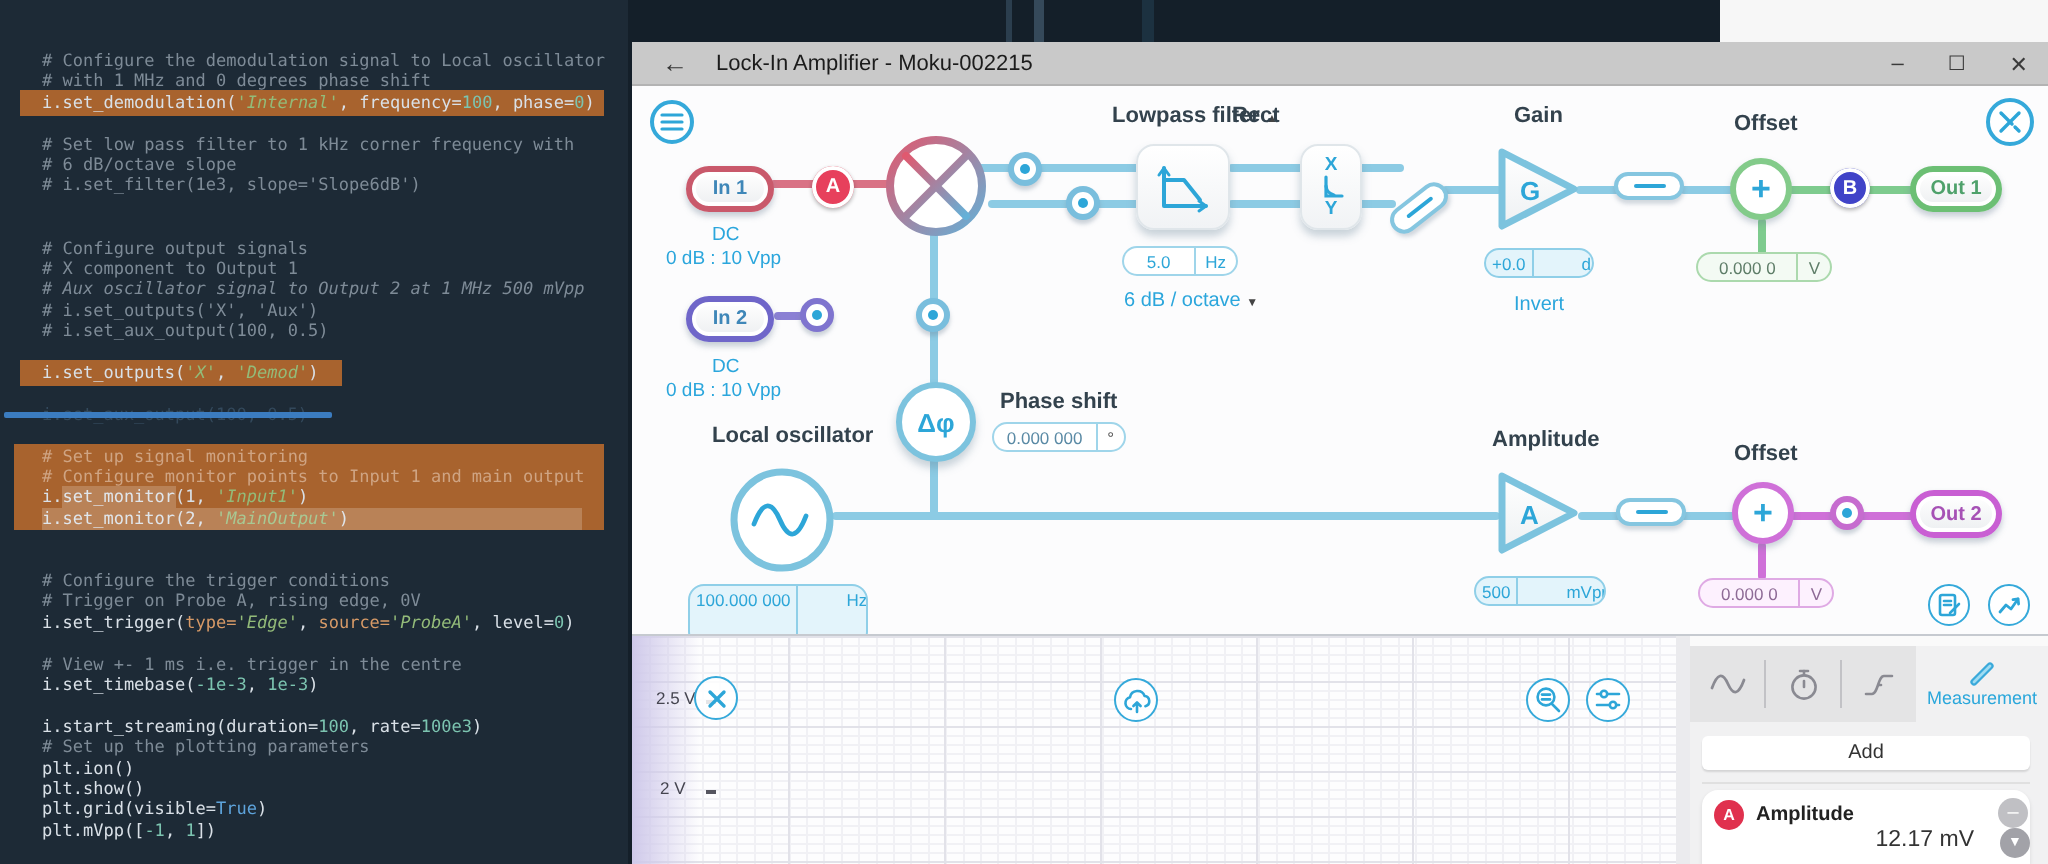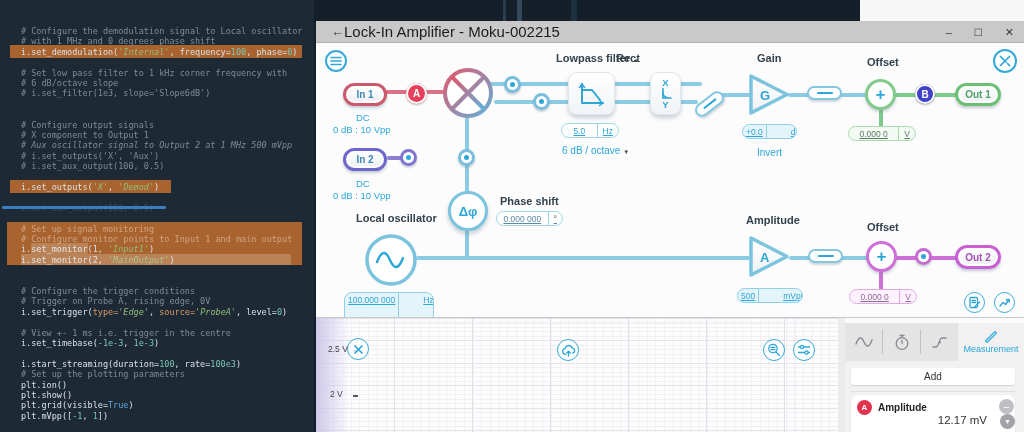--- a/index.html
+++ b/index.html
@@ -23,21 +23,21 @@
   .sel{position:absolute;background:rgba(255,255,255,0.20);z-index:3;height:11px;}
   .strike{position:absolute;background:#3b7cc0;height:3px;z-index:4;border-radius:1px;}
 
   
   .topstrip{position:absolute;left:314px;top:0;width:710px;height:21px;background:#141f29;}
   .streak{position:absolute;top:0;height:21px;}
   .topwhite{position:absolute;left:860px;top:0;width:164px;height:21px;background:#f7f7f7;}
   .titlebar{position:absolute;left:316px;top:21px;width:708px;height:22px;background:#c9c9c9;
             border-bottom:1px solid #b3b3b3;display:flex;align-items:center;color:#1c1c1c;}
   .tb-back{margin-left:15px;font-size:13px;color:#333;}
-  .tb-title{margin-left:0;font-size:15px;}
+  .tb-title{margin-left:14px;font-size:11px;}
   .tb-btns{position:absolute;right:10px;top:0;height:22px;display:flex;align-items:center;gap:22px;
            color:#3a3a3a;font-size:11px;}
 
   
   .canvas{position:absolute;left:316px;top:43px;width:708px;height:274px;background:#fcfcfd;}
   .hline{position:absolute;height:3.5px;background:#8ccbe4;border-radius:2px;}
   .vline{position:absolute;width:3.5px;background:#8ccbe4;border-radius:2px;}
   .dlabel{position:absolute;font-size:11px;font-weight:bold;color:#33424d;white-space:nowrap;}
   .bluetxt{position:absolute;font-size:9.5px;font-weight:normal;color:#2ba6dc;white-space:nowrap;}
 
@@ -52,21 +52,21 @@
          font-size:10px;font-weight:bold;box-shadow:inset 0 0 0 2px #fff,0 1px 2px rgba(0,0,0,.3);}
   .blk{position:absolute;background:linear-gradient(#ffffff,#f1f3f5);border:1px solid #e0e6ea;border-radius:9px;
        box-shadow:0 3px 4px rgba(100,130,150,.35);display:flex;align-items:center;justify-content:center;}
   .sw{position:absolute;height:14px;border-radius:7px;background:#fff;border:2.5px solid #85c6e0;
       box-shadow:0 2px 2px rgba(110,130,150,.3);display:flex;align-items:center;justify-content:center;}
   .sw::after{content:"";width:16px;height:2.5px;background:#2da6d8;border-radius:2px;}
   .pluscirc{position:absolute;width:31px;height:31px;border-radius:50%;background:#fff;
       display:flex;align-items:center;justify-content:center;box-shadow:0 2px 3px rgba(110,130,150,.35);
       color:#2da6d8;font-size:17px;font-weight:bold;line-height:1;}
   .vpill{position:absolute;display:flex;align-items:stretch;border:1.5px solid #9fd5ea;border-radius:8px;
-         background:#fff;font-size:8.5px;color:#2da6d8;overflow:hidden;white-space:nowrap;text-decoration:underline;}
+         background:#fff;font-size:8.5px;color:#2da6d8;overflow:hidden;white-space:nowrap;}
   .vpill .v{flex:1;text-align:center;padding:2px 3px 0 3px;}
   .vpill .u{border-left:1.5px solid inherit;padding:2px 5px 0 5px;text-align:center;border-left:1.5px solid #9fd5ea;}
   .vp-cyan{background:#e3f4fb;border-color:#8fcfe8;}
   .vp-cyan .u{border-left-color:#8fcfe8;padding-left:24px;}
   .vp-green{background:#f3faf3;border-color:#abd9ad;color:#5e7d68;}
   .vp-green .u{border-left-color:#abd9ad;}
   .vp-pink{background:#fdf1fe;border-color:#dfaae4;color:#8e6b96;}
   .vp-pink .u{border-left-color:#dfaae4;}
   .vp-plain{color:#5a8aa5;}
   .circbtn{position:absolute;border-radius:50%;border:1.7px solid #35a9da;background:rgba(255,255,255,.85);

